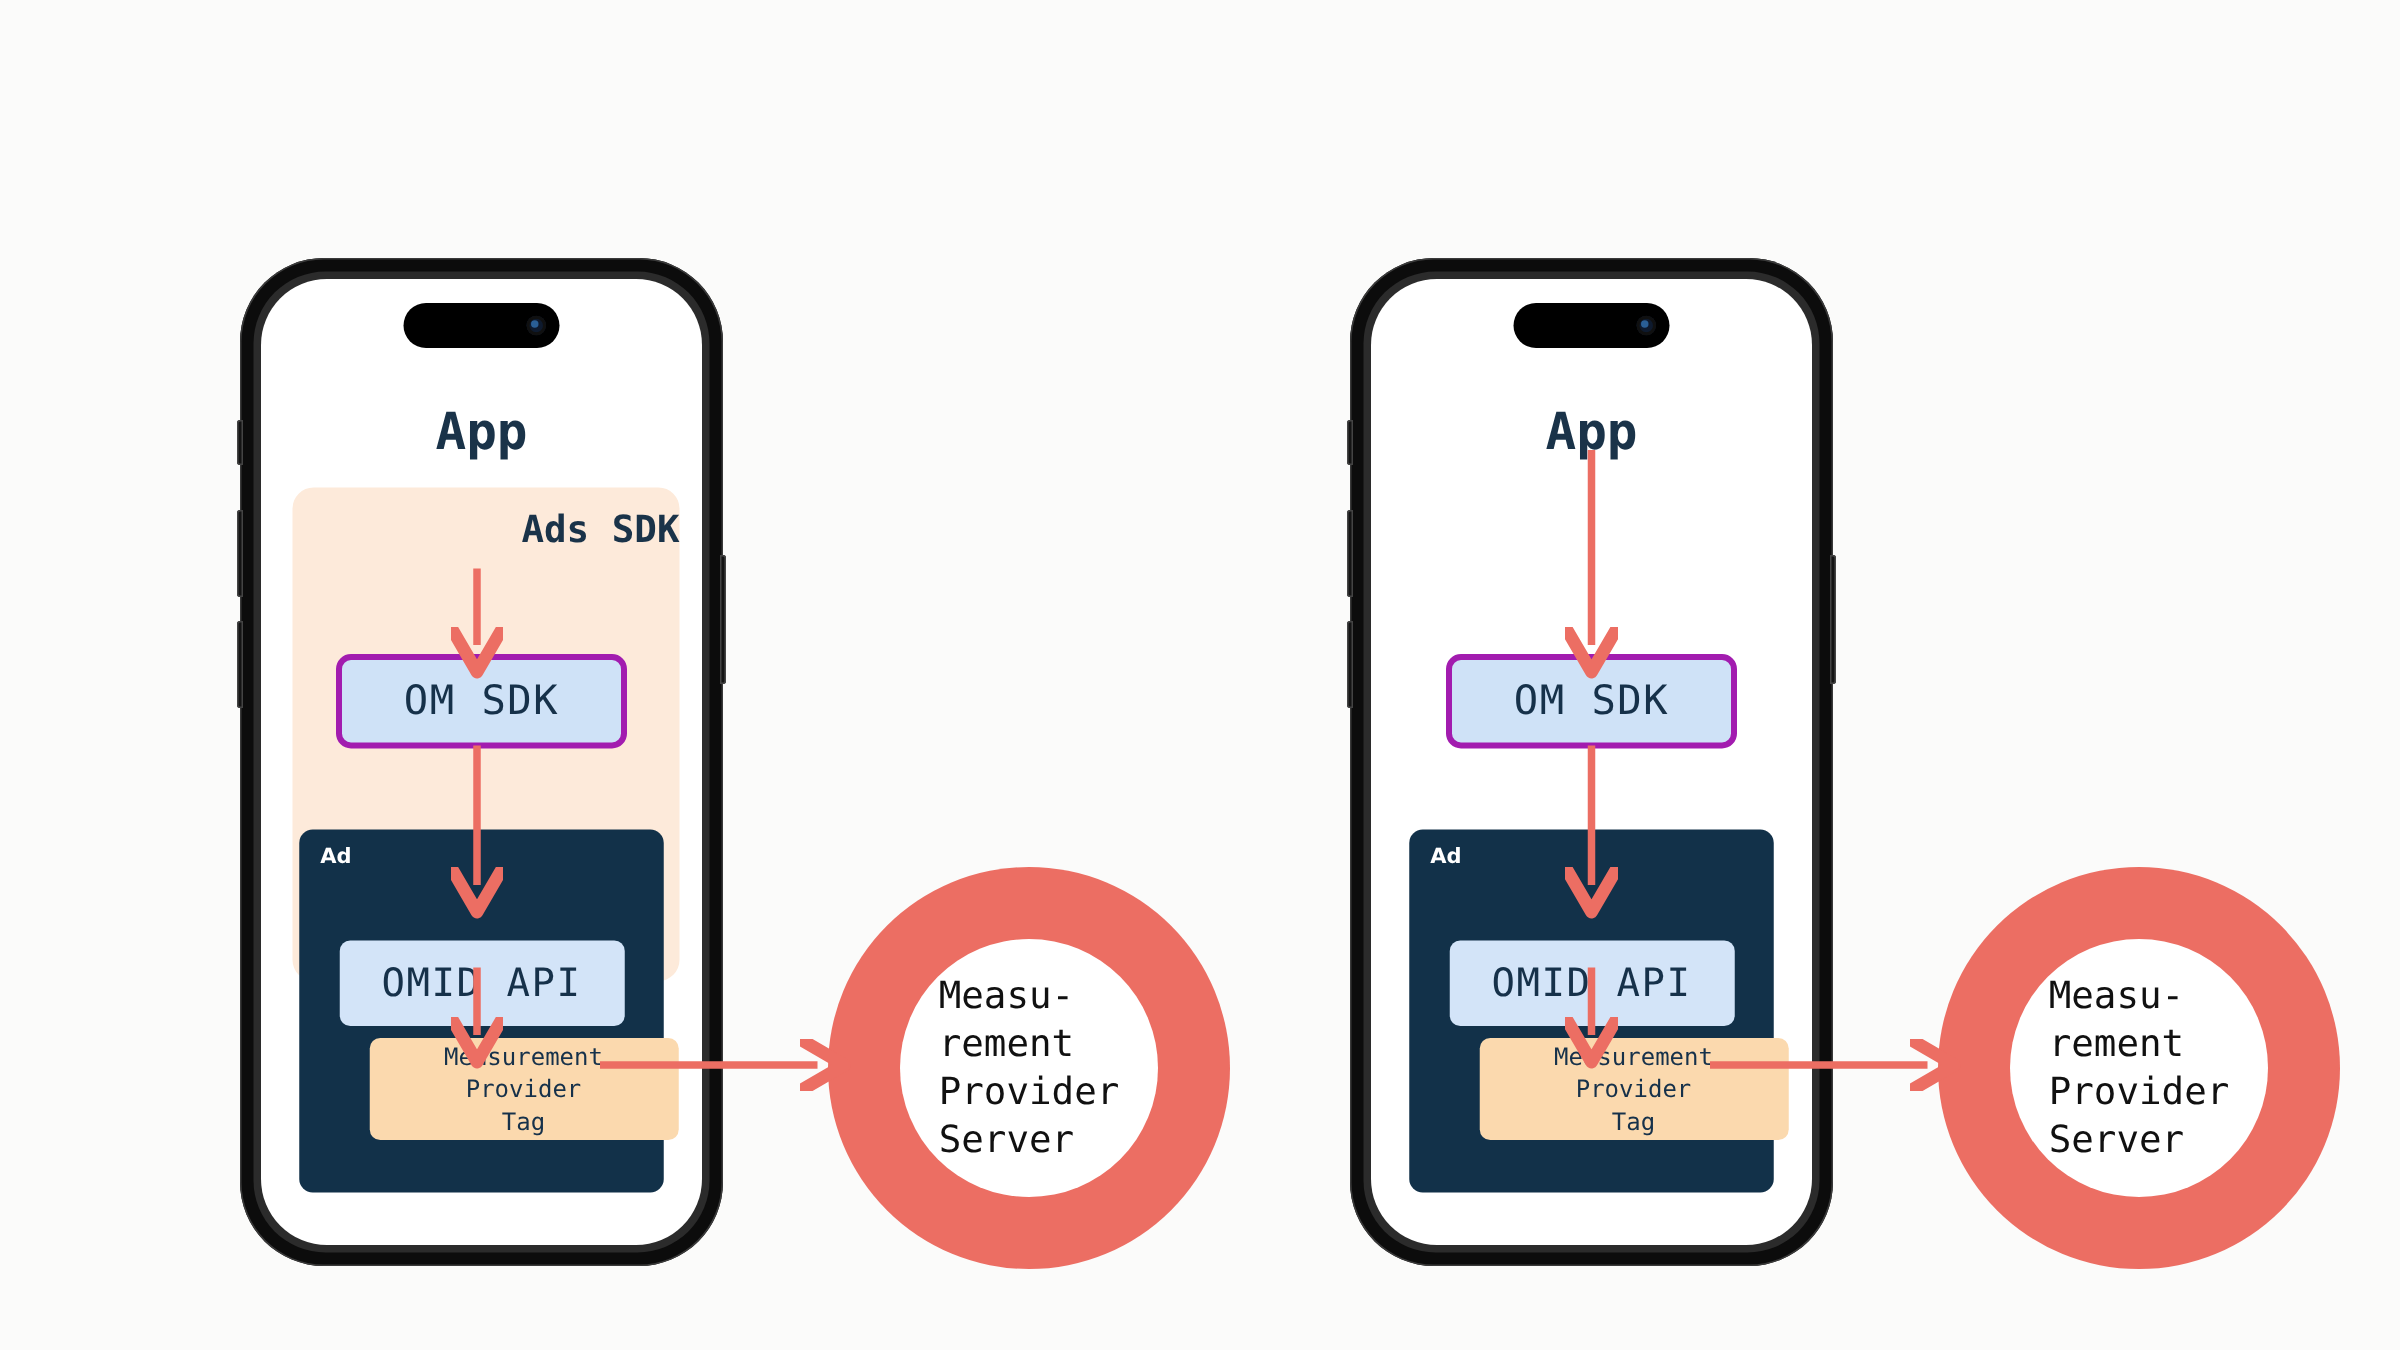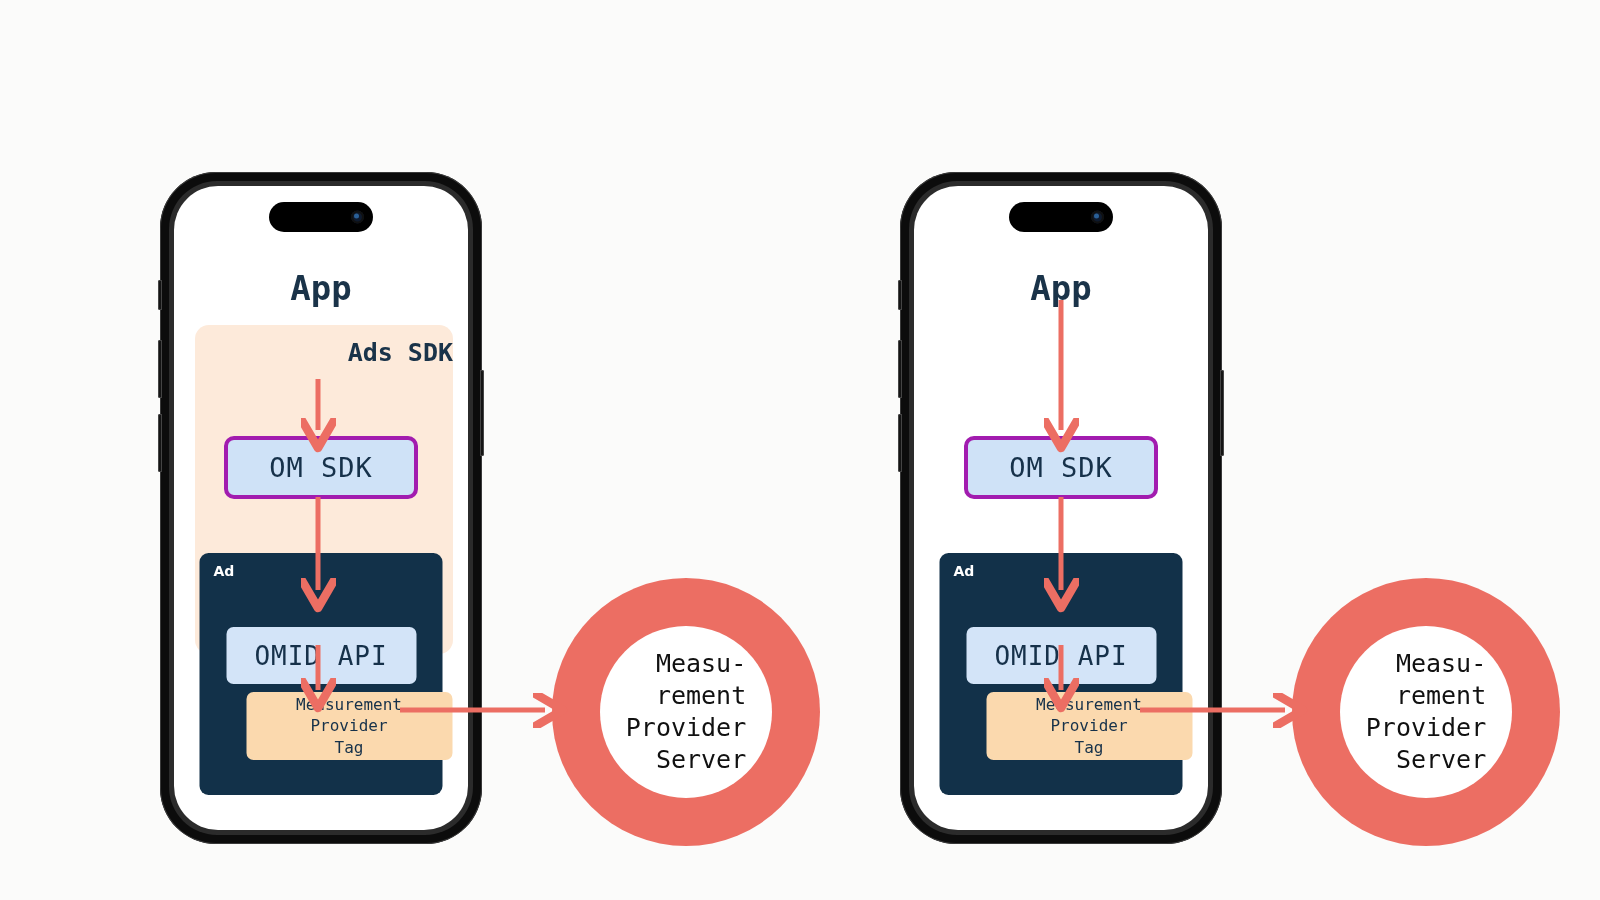--- a/index.html
+++ b/index.html
@@ -249,21 +249,21 @@
   .donut-left  { left: 552px;  top: 578px; }
   .donut-right { left: 1292px; top: 578px; }
   .donut-hole {
     width: 172px;
     height: 172px;
     border-radius: 50%;
     background: #ffffff;
     display: flex;
     align-items: center;
     justify-content: center;
-    text-align: right;
+    text-align: left;
     font-family: "DejaVu Sans Mono", monospace;
     font-size: 25px;
     line-height: 1.28;
     color: #111111;
     white-space: pre-line;
   }
 </style>
 </head>
 <body>
 

